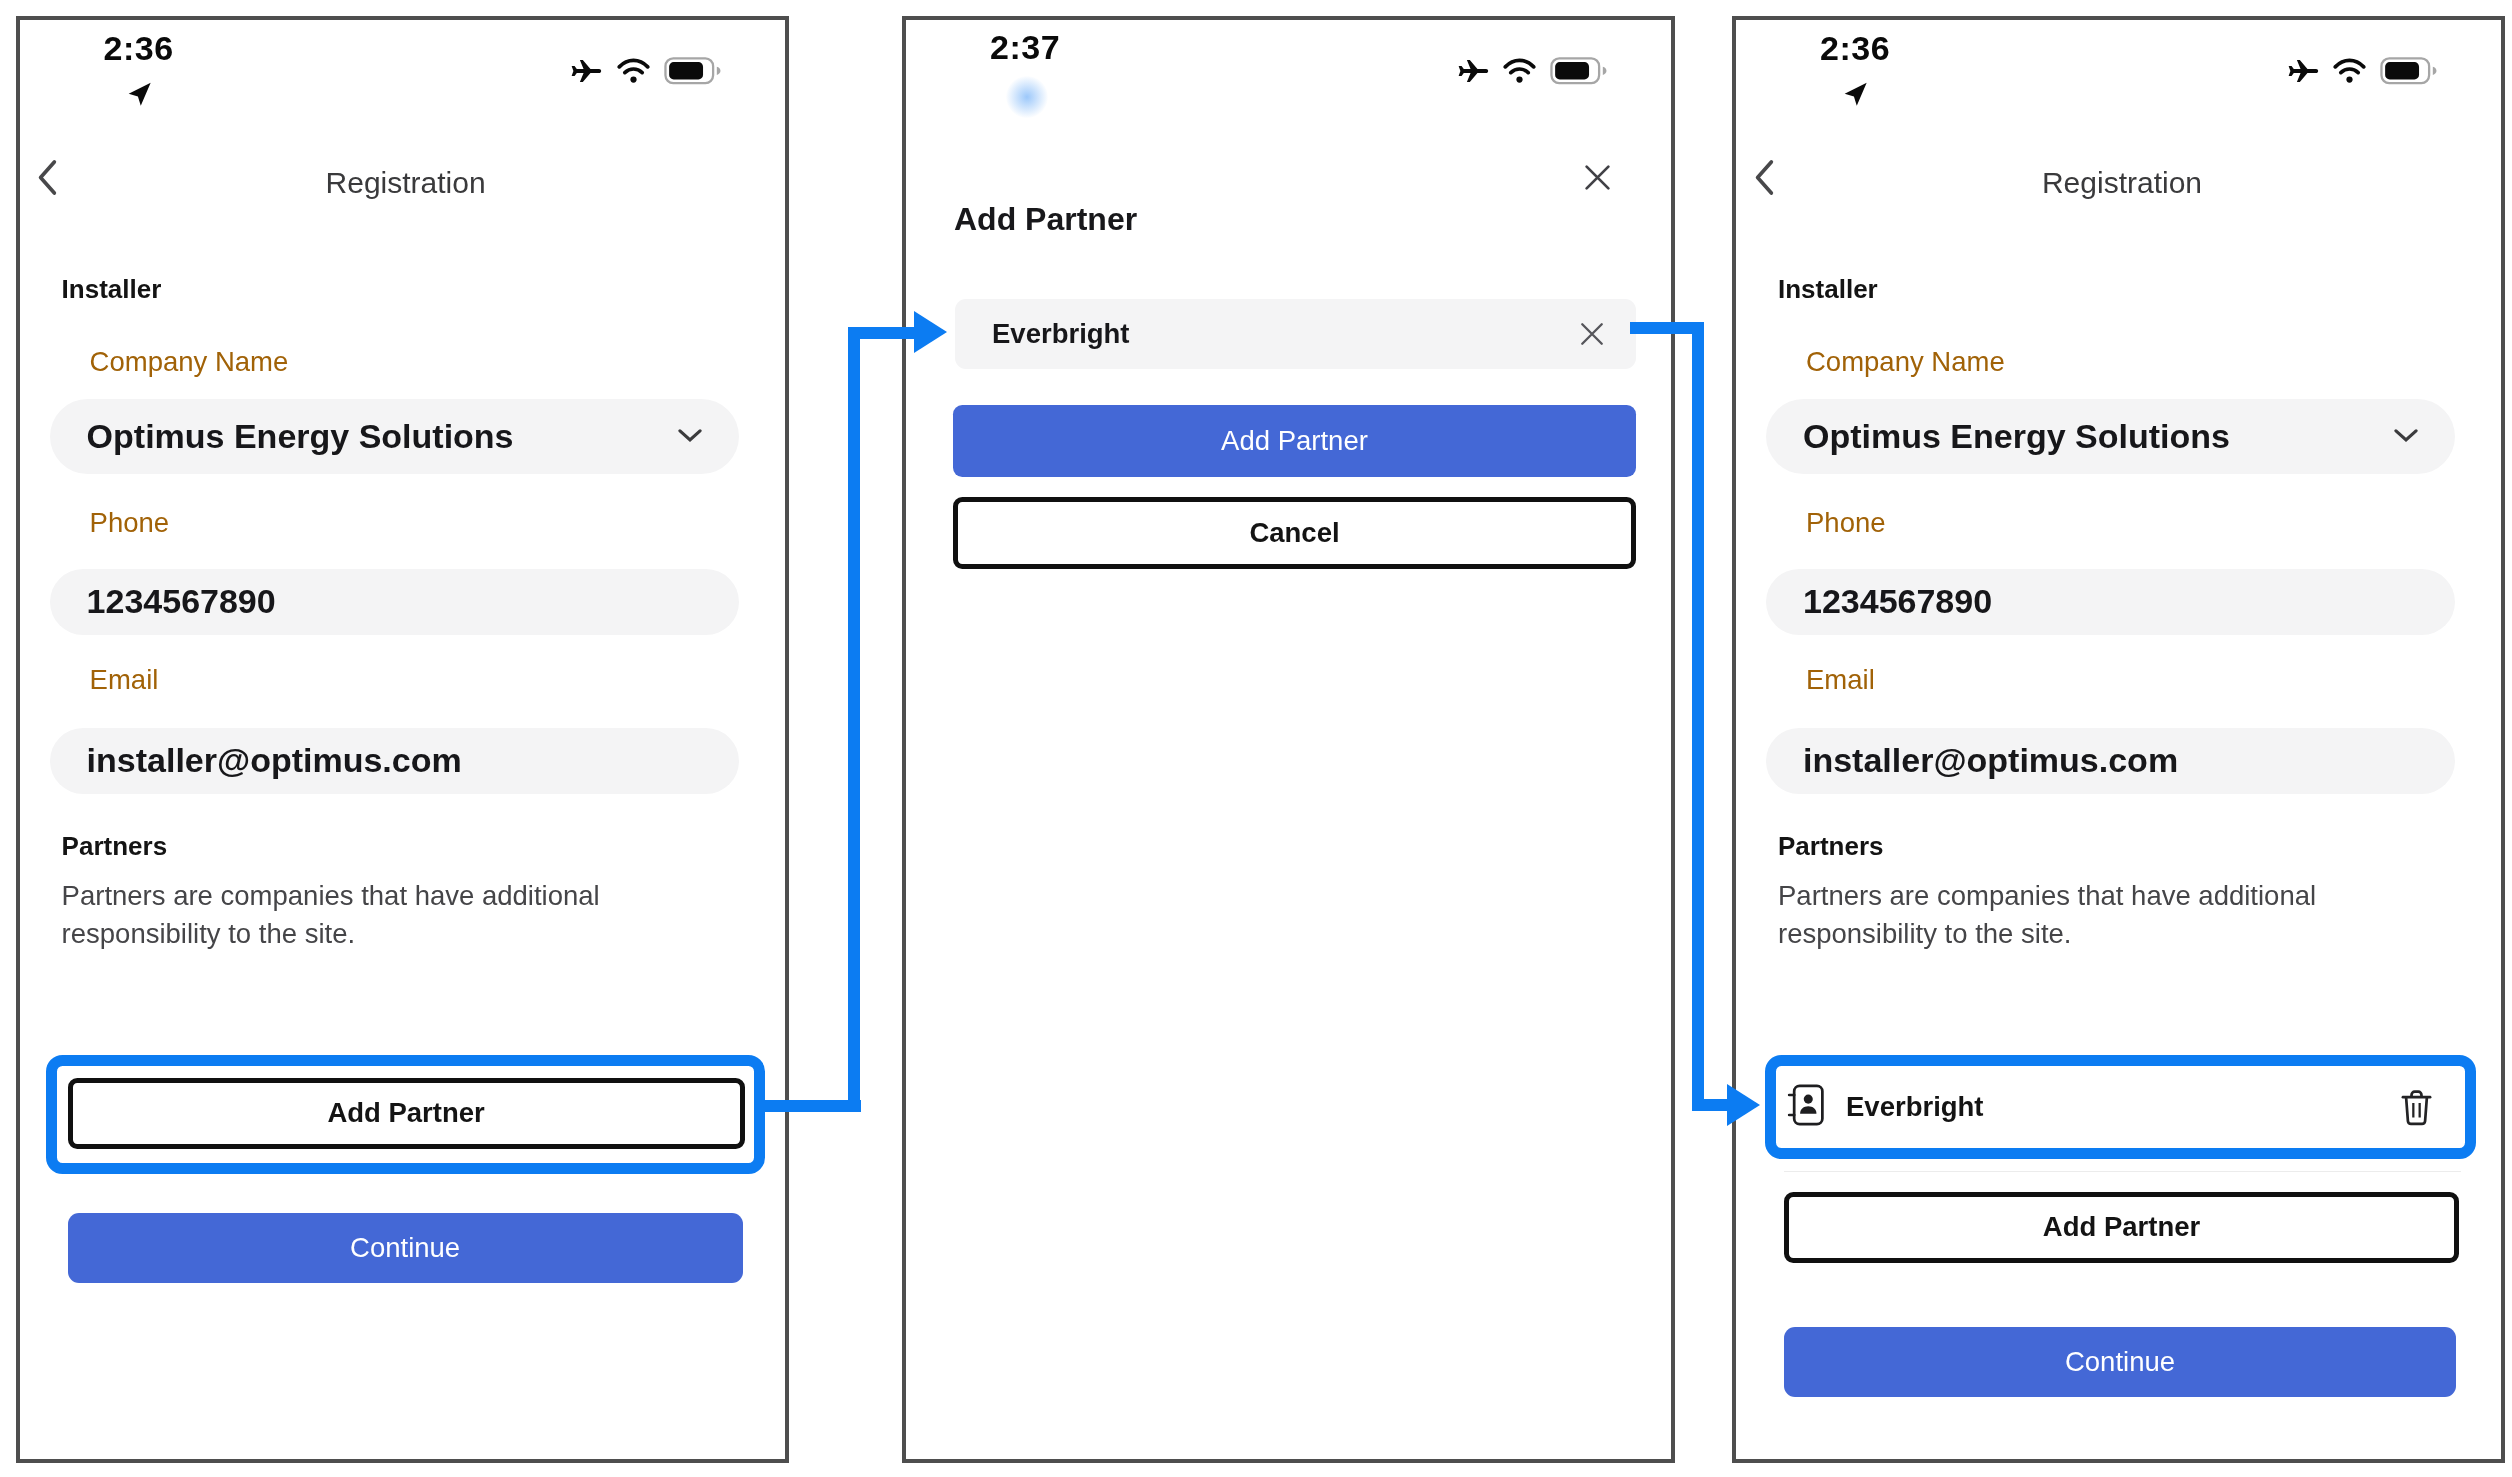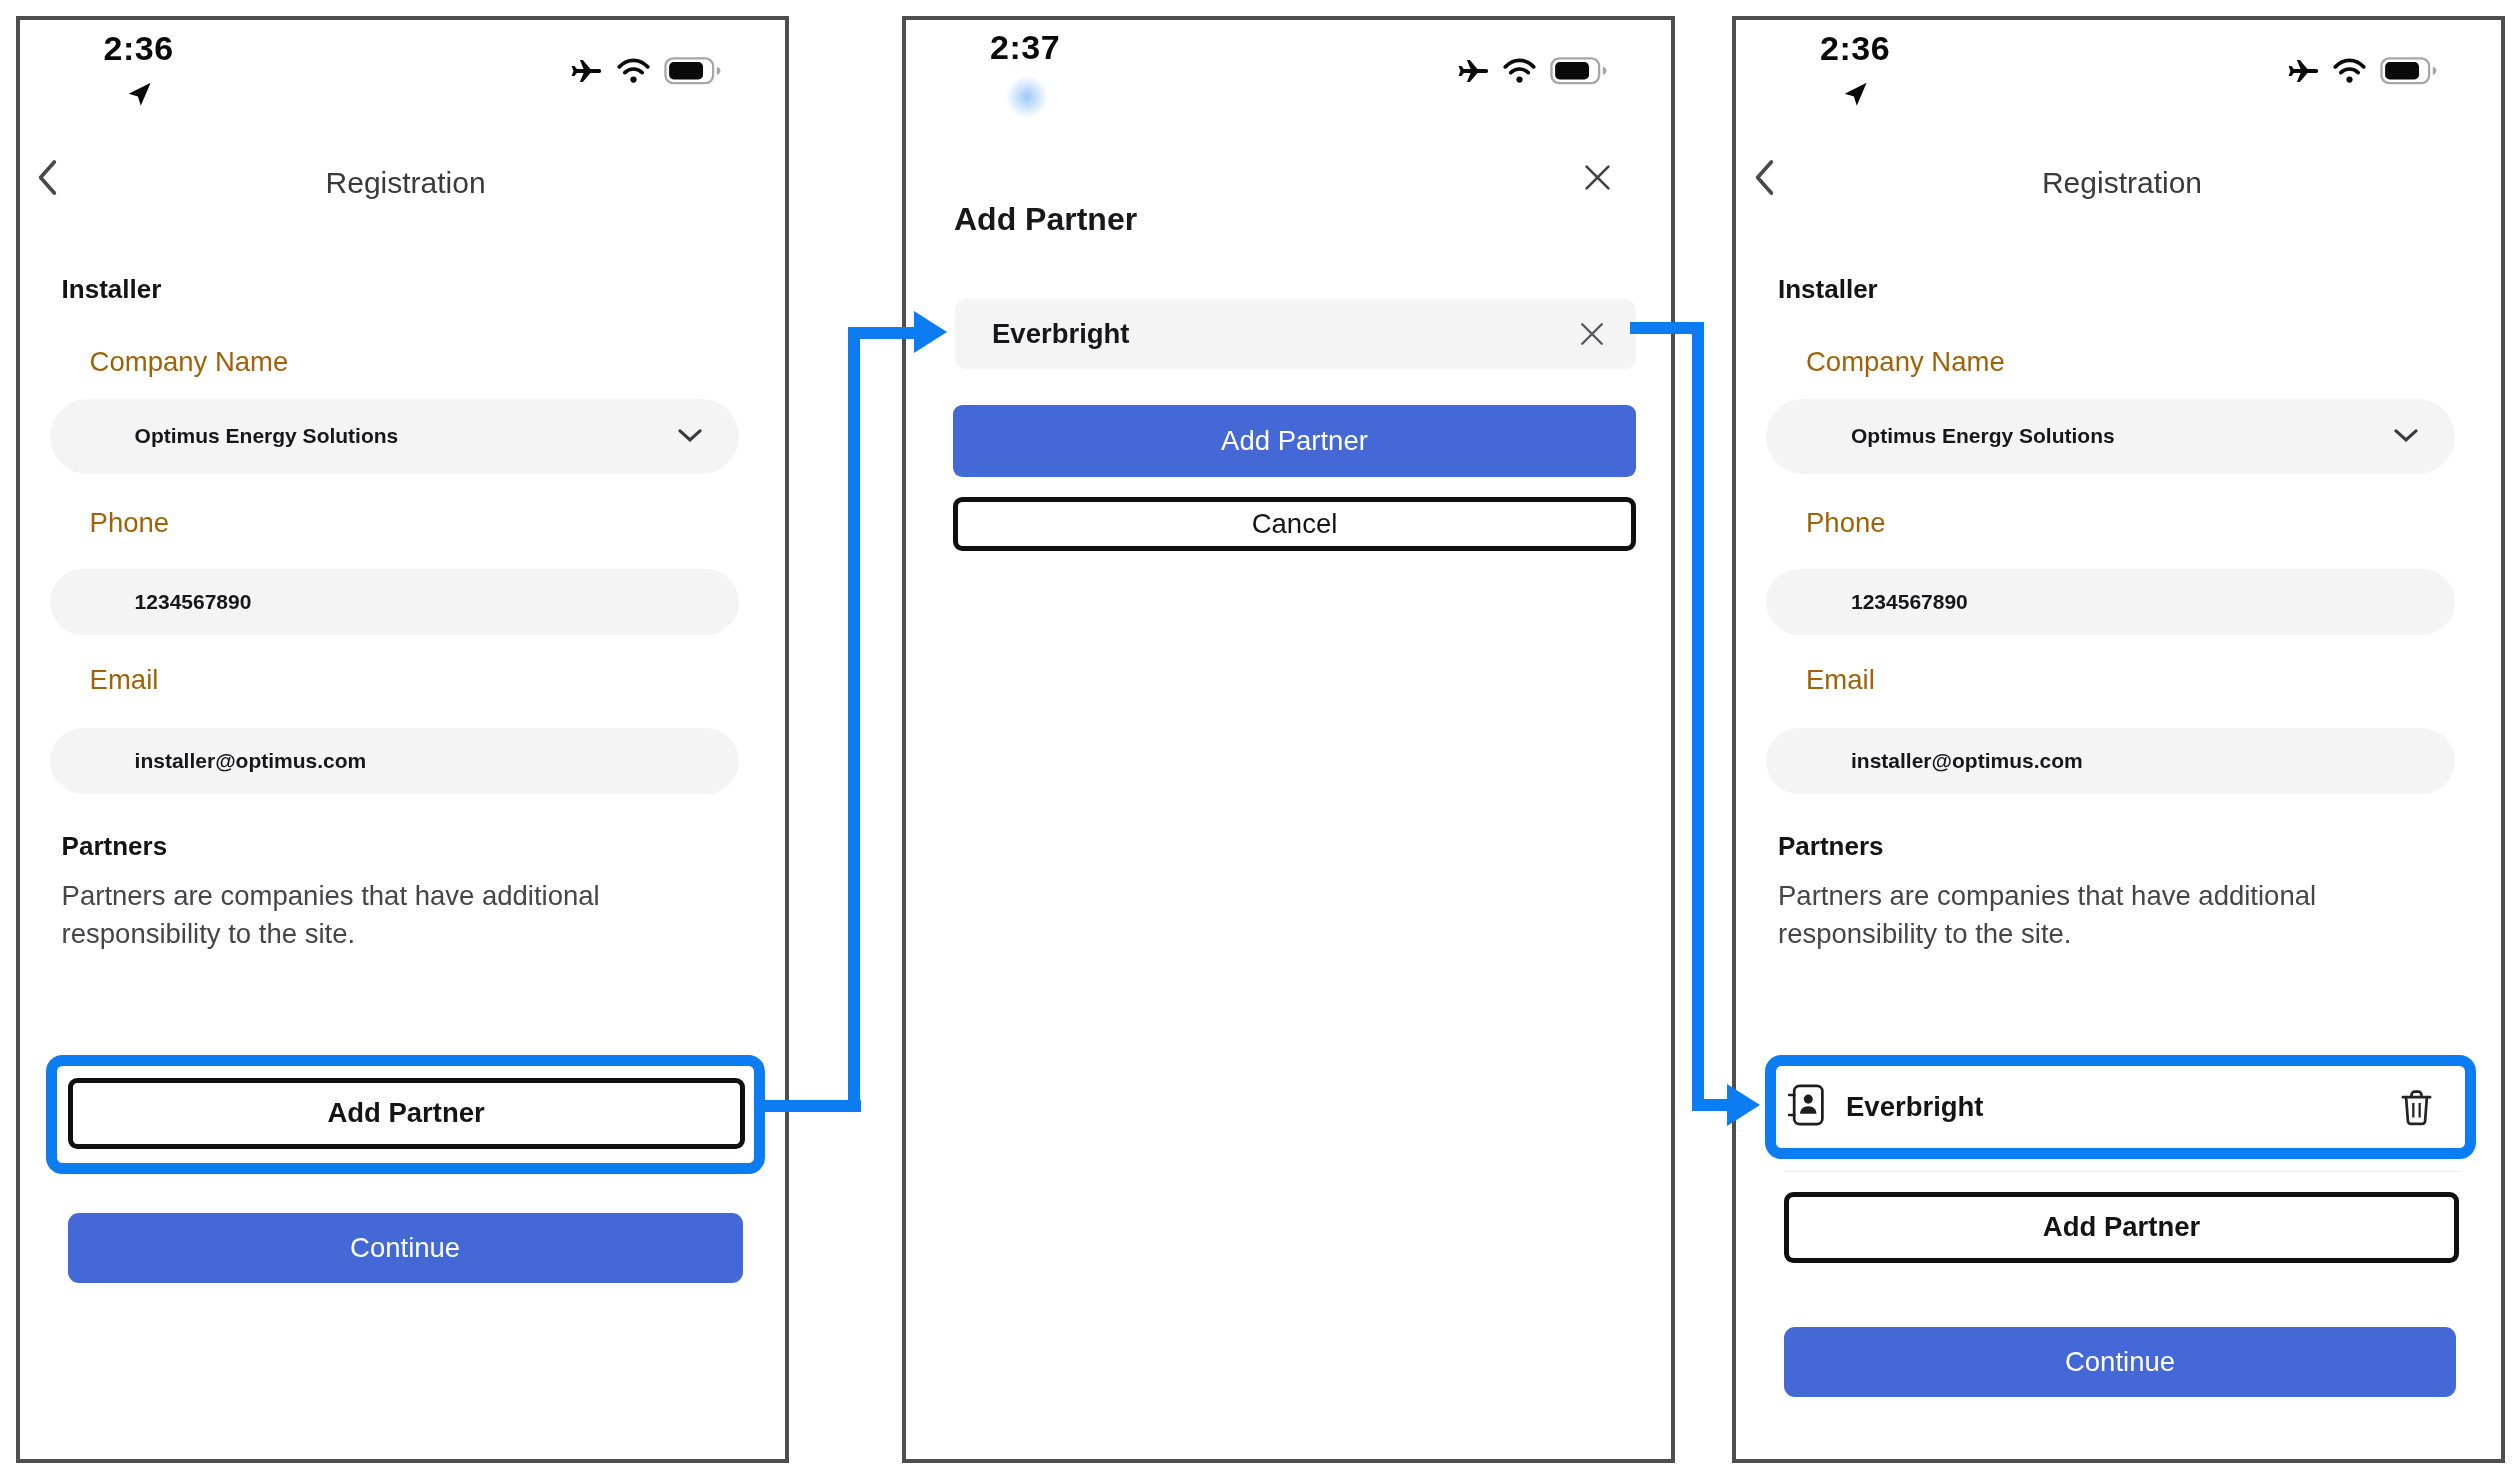--- a/index.html
+++ b/index.html
@@ -18,21 +18,21 @@
   
   .back{position:absolute;left:16.5px;top:139px;}
   .nav-title{position:absolute;top:146px;left:7px;right:0;text-align:center;
              font-size:30px;font-weight:500;color:#3a3a3c;}
   .close-x{position:absolute;left:677px;top:143px;}
   
   .h1{position:absolute;left:42px;font-size:26px;font-weight:700;color:#141414;}
   .lbl{position:absolute;left:70px;font-size:27.5px;font-weight:500;color:#a16207;}
   .pill{position:absolute;left:30px;width:689px;background:#f4f4f5;border-radius:38px;
         display:flex;align-items:center;padding:0 37px;box-sizing:border-box;}
-  .pill .val{font-size:21px;color:#17171a;white-space:nowrap;margin-left:48px;}
+  .pill .val{font-size:34px;color:#17171a;white-space:nowrap;}
   .w600{font-weight:600;} .w500{font-weight:700;}
   .pill .chev{margin-left:auto;display:flex;align-items:center;}
   .desc{position:absolute;left:42px;width:590px;font-size:27.5px;line-height:38px;color:#454548;}
   
   .btn-outline{position:absolute;background:#fff;border:5.5px solid #101010;border-radius:9.2px;
                box-sizing:border-box;display:flex;align-items:center;justify-content:center;
                font-size:27.5px;font-weight:600;color:#141414;}
   .btn-primary{position:absolute;background:#4468d6;border-radius:11px;display:flex;
                align-items:center;justify-content:center;font-size:27.5px;font-weight:500;color:#fff;}
   .hl{position:absolute;border:11px solid #0c7cf2;border-radius:16.5px;box-sizing:border-box;background:#fff;}
@@ -177,21 +177,21 @@
       <span class="clear">
         <svg width="26" height="26" viewBox="0 0 28 28" fill="none" stroke="#55555a" stroke-width="2.5" stroke-linecap="round">
             <path d="M3.5 3.5l21 21M24.5 3.5l-21 21"></path>
           </svg>
       </span>
     </div>
 
     <div class="btn-primary" style="left:47px;top:385px;width:683px;height:72px;border-radius:9.2px;">
       <span>Add Partner</span>
     </div>
-    <div class="btn-outline" style="left:47px;top:477px;width:683px;height:54px;font-weight:400;">
+    <div class="btn-outline" style="left:47px;top:477px;width:683px;height:72px;font-weight:700;">
       <span>Cancel</span>
     </div>
   </div>
 
   <div class="phone" style="left:1732px;">
     <div class="status-row">
       <div class="time">
         <span>2:36</span>
         <span>
           <svg width="27.5" height="27.5" viewBox="0 0 30 30">

